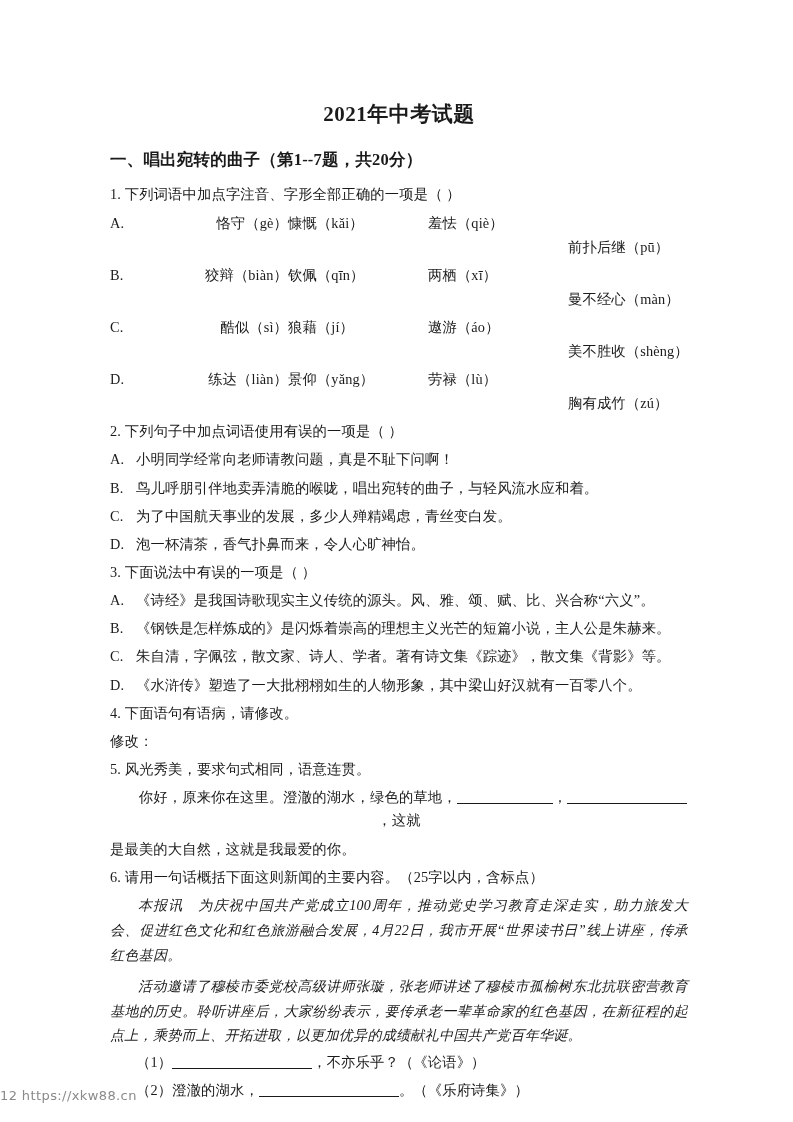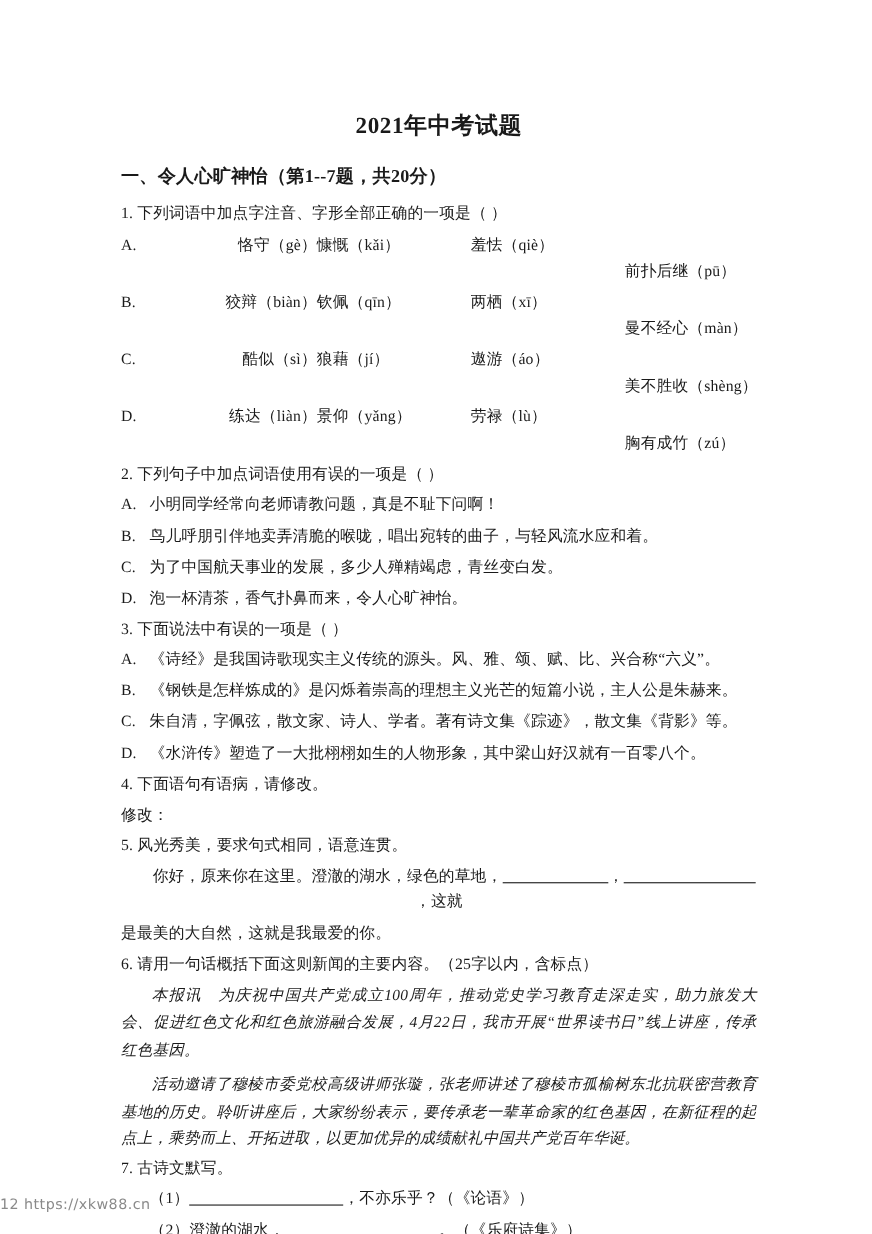--- a/index.html
+++ b/index.html
@@ -141,21 +141,21 @@
   }
 </style>
 </head>
 <body>
 
 <div class="page">
   <div class="content">
 
     <div class="doc-title">2021年中考试题</div>
 
-    <div class="section-heading">一、令人心旷神怡（第1--7题，共20分）</div>
+    <div class="section-heading">一、唱出宛转的曲子（第1--7题，共20分）</div>
 
     <div class="q-stem">
       <span>1.</span>
       <span>下列词语中加点字注音、字形全部正确的一项是（    ）</span>
     </div>
 
     <div class="opt-row">
       <span class="opt-label">A.</span>
       <span class="word-grid">
         <span class="col c1">恪守（gè）</span>
@@ -255,24 +255,20 @@
     <div class="q-plain">是最美的大自然，这就是我最爱的你。</div>
 
     <div class="q-stem">
       <span>6.</span>
       <span>请用一句话概括下面这则新闻的主要内容。（25字以内，含标点）</span>
     </div>
     <div class="news-p">本报讯　为庆祝中国共产党成立100周年，推动党史学习教育走深走实，助力旅发大会、促进红色文化和红色旅游融合发展，4月22日，我市开展“世界读书日”线上讲座，传承红色基因。</div>
     <div class="spacer-sm"></div>
     <div class="news-p">活动邀请了穆棱市委党校高级讲师张璇，张老师讲述了穆棱市孤榆树东北抗联密营教育基地的历史。聆听讲座后，大家纷纷表示，要传承老一辈革命家的红色基因，在新征程的起点上，乘势而上、开拓进取，以更加优异的成绩献礼中国共产党百年华诞。</div>
 
-    <div class="q-stem">
-      <span>7.</span>
-      <span>古诗文默写。</span>
-    </div>
 
     <div class="sub-item">
       <span>（1）</span><span class="blank blank-xl"></span><span>，不亦乐乎？（《论语》）</span>
     </div>
     <div class="sub-item">
       <span>（2）</span><span>澄澈的湖水，</span><span class="blank blank-xl"></span><span>。（《乐府诗集》）</span>
     </div>
 
   </div>
 

